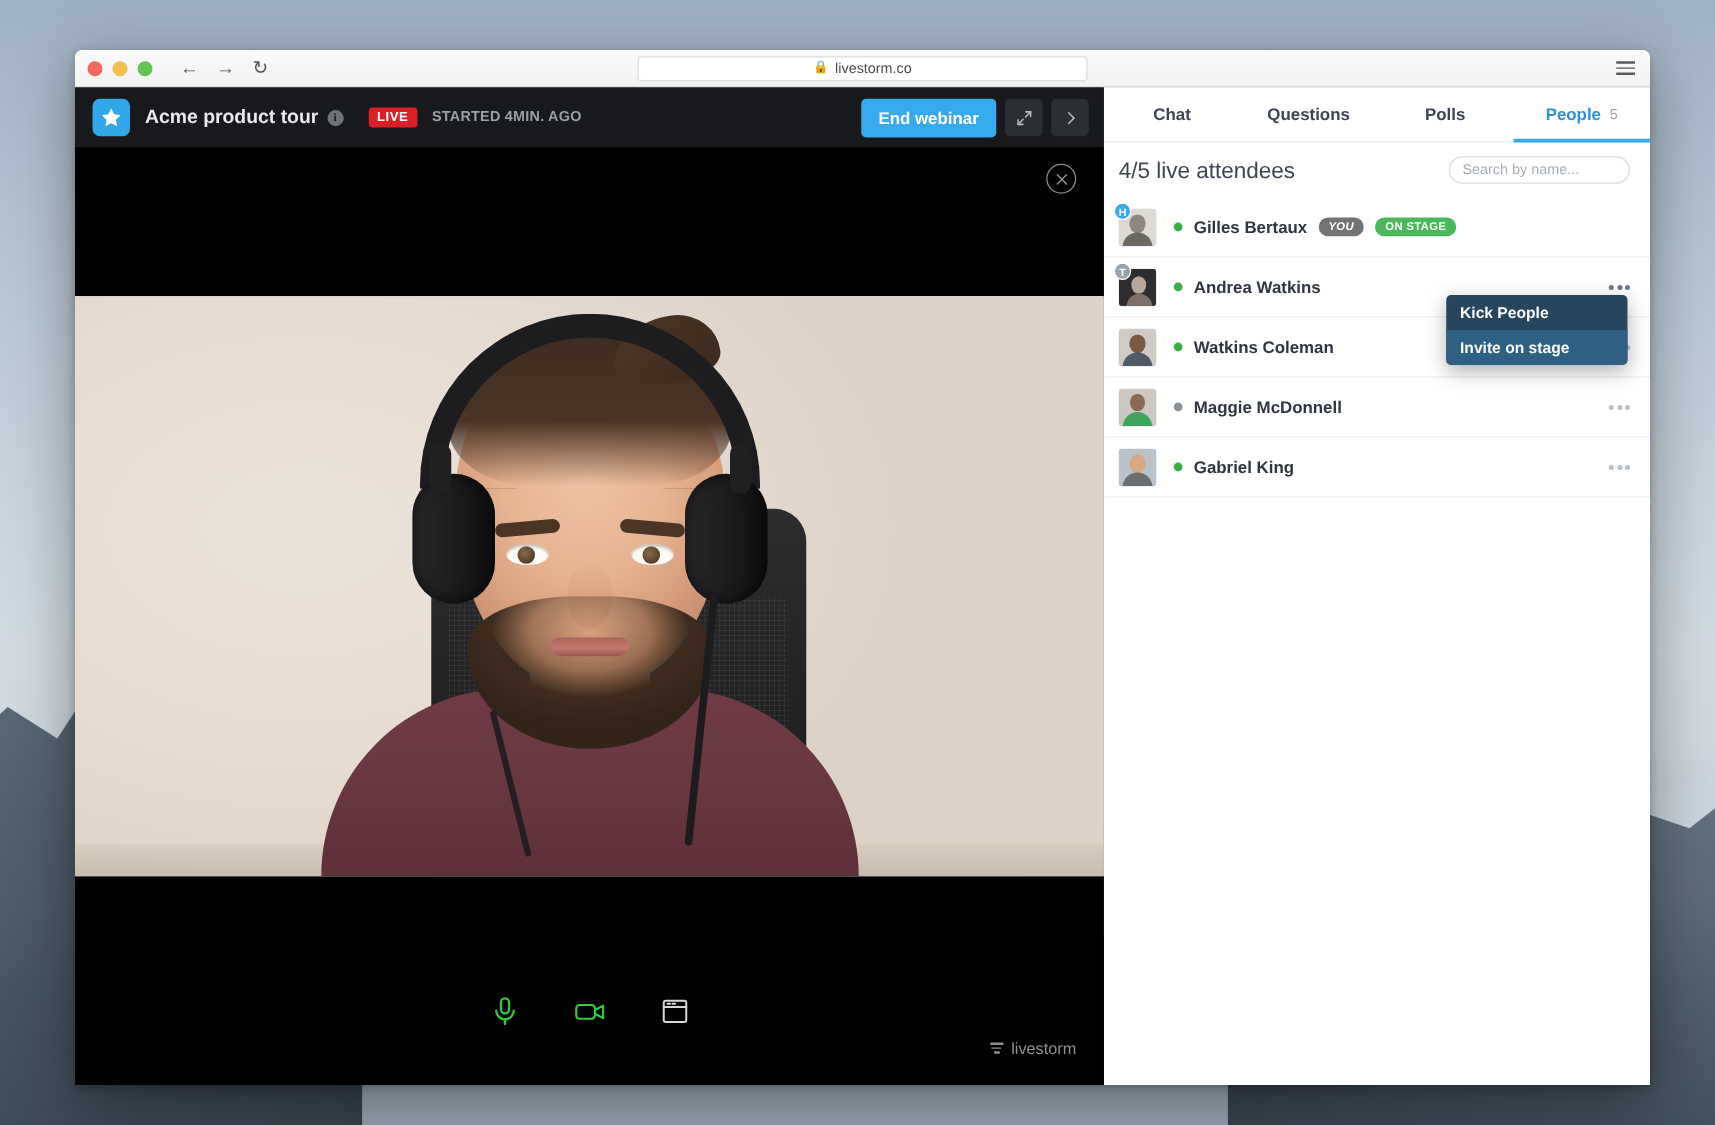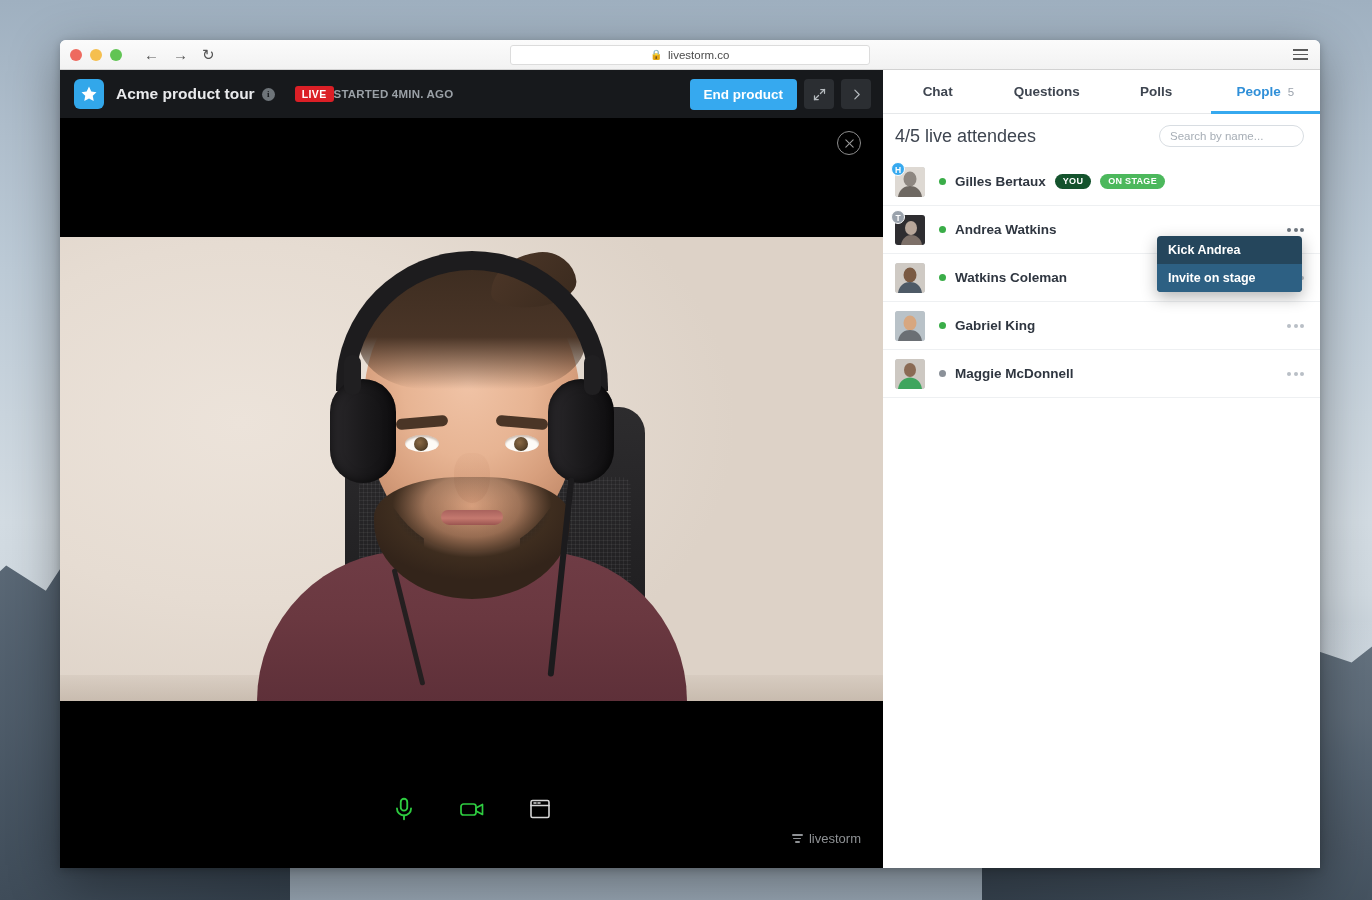--- a/index.html
+++ b/index.html
@@ -180,20 +180,21 @@
     background: #db1f26;
     color: #fff;
     font-size: 10.5px;
     font-weight: bold;
     letter-spacing: 0.4px;
     padding: 3px 7px 3px 7px;
     border-radius: 3px;
     line-height: 1;
   }
   #started-text {
+    margin-left: 12px;
     color: #9aa0a6;
     font-size: 11.5px;
     font-weight: bold;
     letter-spacing: 0.2px;
     white-space: nowrap;
   }
   #header-right { margin-left: auto; display: flex; align-items: center; gap: 7px; }
   #end-webinar-btn {
     background: #36a9ef;
     color: #fff;
@@ -558,21 +559,21 @@
     margin-left: 9px;
     border-radius: 9px;
     color: #fff;
     font-size: 9px;
     font-weight: bold;
     letter-spacing: 0.3px;
     padding: 3px 8px;
     line-height: 1;
     white-space: nowrap;
   }
-  .pill.you { background: #14532d; }
+  .pill.you { background: #737373; font-style: italic; }
   .pill.onstage { background: #4cb85c; }
 
   .row-menu-btn {
     margin-left: auto;
     background: transparent; border: none;
     display: flex; align-items: center; gap: 2.5px;
     cursor: pointer;
     padding: 6px 2px;
   }
   .row-menu-btn i {
@@ -661,21 +662,21 @@
             <svg width="18" height="18" viewBox="0 0 24 24" aria-hidden="true">
               <polygon points="12,2 15.1,8.6 22,9.5 17,14.4 18.3,21.4 12,18 5.7,21.4 7,14.4 2,9.5 8.9,8.6" fill="#ffffff"></polygon>
             </svg>
           </div>
           <div id="webinar-title">Acme product tour</div>
           <div id="info-icon">i</div>
           <div id="live-badge">LIVE</div>
           <div id="started-text">STARTED 4MIN. AGO</div>
 
           <div id="header-right">
-            <button id="end-webinar-btn">End product</button>
+            <button id="end-webinar-btn">End webinar</button>
             <button class="hdr-icon-btn">
               <svg width="15" height="15" viewBox="0 0 24 24" fill="none" stroke="#b6bbbf" stroke-width="2" stroke-linecap="round">
                 <path d="M14 4 L20 4 L20 10"></path>
                 <path d="M20 4 L13.5 10.5"></path>
                 <path d="M10 20 L4 20 L4 14"></path>
                 <path d="M4 20 L10.5 13.5"></path>
               </svg>
             </button>
             <button class="hdr-icon-btn">
               <svg width="13" height="13" viewBox="0 0 24 24" fill="none" stroke="#b6bbbf" stroke-width="2.2" stroke-linecap="round" stroke-linejoin="round">
@@ -841,56 +842,56 @@
               <i></i>
                 <i></i>
                 <i></i>
             </button>
           </div>
 
           <div class="attendee-row">
             <div class="avatar-wrap">
               <span class="avatar">
                 <svg width="30" height="30" viewBox="0 0 30 30" aria-hidden="true">
+                  <rect width="30" height="30" fill="#cdc8c2"></rect>
+                  <ellipse cx="15" cy="11" rx="6" ry="7" fill="#8a6a54"></ellipse>
+                  <path d="M3 30 C4 22 10 18.5 15 18.5 C20 18.5 26 22 27 30 Z" fill="#3fa55e"></path>
+                </svg>
+              </span>
+            </div>
+            <span class="status-dot offline"></span>
+            <span class="attendee-name">Maggie McDonnell</span>
+            <button class="row-menu-btn">
+              <i></i>
+                <i></i>
+                <i></i>
+            </button>
+          </div>
+
+          <div class="attendee-row">
+            <div class="avatar-wrap">
+              <span class="avatar">
+                <svg width="30" height="30" viewBox="0 0 30 30" aria-hidden="true">
                   <rect width="30" height="30" fill="#b9c2c8"></rect>
                   <ellipse cx="15" cy="12" rx="6.5" ry="7.5" fill="#d7a780"></ellipse>
                   <path d="M3 30 C4 22 10 19 15 19 C20 19 26 22 27 30 Z" fill="#6b6f74"></path>
                 </svg>
               </span>
             </div>
             <span class="status-dot online"></span>
             <span class="attendee-name">Gabriel King</span>
             <button class="row-menu-btn">
               <i></i>
                 <i></i>
                 <i></i>
             </button>
           </div>
 
-          <div class="attendee-row">
-            <div class="avatar-wrap">
-              <span class="avatar">
-                <svg width="30" height="30" viewBox="0 0 30 30" aria-hidden="true">
-                  <rect width="30" height="30" fill="#cdc8c2"></rect>
-                  <ellipse cx="15" cy="11" rx="6" ry="7" fill="#8a6a54"></ellipse>
-                  <path d="M3 30 C4 22 10 18.5 15 18.5 C20 18.5 26 22 27 30 Z" fill="#3fa55e"></path>
-                </svg>
-              </span>
-            </div>
-            <span class="status-dot offline"></span>
-            <span class="attendee-name">Maggie McDonnell</span>
-            <button class="row-menu-btn">
-              <i></i>
-                <i></i>
-                <i></i>
-            </button>
-          </div>
-
           <div id="context-menu">
-            <button class="ctx-item">Kick Andrea</button>
+            <button class="ctx-item">Kick People</button>
             <button class="ctx-item highlight">Invite on stage</button>
           </div>
 
         </div>
       </div>
     </div>
   </div>
 </div>
 
 </body></html>

